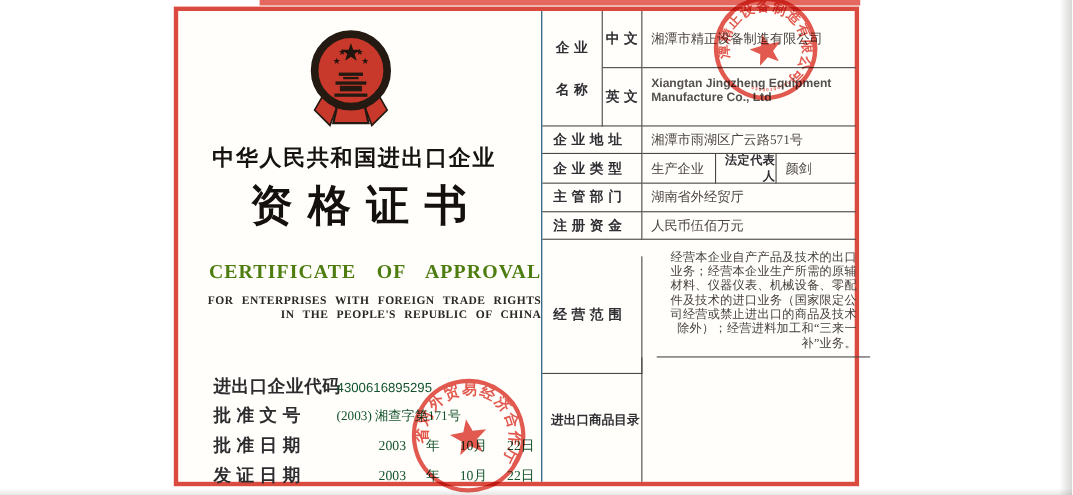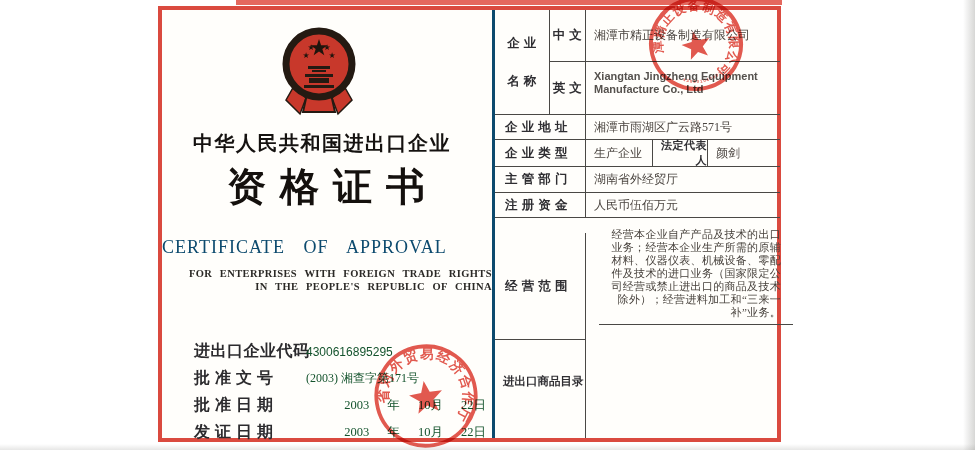--- a/index.html
+++ b/index.html
@@ -14,34 +14,34 @@
   .cert{position:absolute;left:158px;top:6px;width:623px;height:436px;box-sizing:border-box;
         border:4px solid #da4a3f;background:#fffefb;}
 
   
   .lp{position:absolute;left:0;top:0;width:330px;height:428px;}
   .emblem{position:absolute;left:118px;top:12px;width:78px;height:102px;}
   .t1{position:absolute;top:120px;left:0;width:100%;text-align:center;font-size:20px;font-weight:700;
       letter-spacing:1.5px;color:#151210;transform:translateX(-5px);white-space:nowrap;}
   .t2{position:absolute;top:150px;left:0;width:100%;text-align:center;font-size:39px;font-weight:700;
       letter-spacing:14px;text-indent:12px;color:#14100d;white-space:nowrap;}
-  .e1{position:absolute;top:227px;left:0;width:100%;text-align:left;font-size:18px;font-weight:400;
-      word-spacing:13px;letter-spacing:1px;color:#0c4a6e;white-space:nowrap;}
+  .e1{position:absolute;top:227px;left:0;width:100%;text-align:right;font-size:18px;font-weight:700;
+      word-spacing:13px;letter-spacing:1px;color:#4d7c0f;white-space:nowrap;}
   .e2{position:absolute;top:257px;left:0;width:100%;text-align:right;font-size:10.5px;font-weight:700;
       letter-spacing:.4px;word-spacing:4.5px;line-height:13px;color:#2b2926;}
   .flds{position:absolute;left:32px;top:328px;width:292px;}
   .frow{display:flex;align-items:center;height:27px;}
   .flabel{width:104px;font-size:16px;font-weight:600;letter-spacing:.5px;color:#2c2b2e;white-space:nowrap;}
   .fval{margin-left:8px;font-weight:400;font-size:12px;color:#14532d;
         font-family:"Liberation Sans","DejaVu Sans",sans-serif;white-space:nowrap;}
   .fval.cn{font-family:"Liberation Serif","DejaVu Serif",serif;font-size:12px;}
   .fval.date{margin-left:64px;word-spacing:15px;font-size:12.5px;}
 
   
-  .rp{position:absolute;left:330px;top:0;width:285px;height:428px;border-left:3px solid #0c4a6e;}
+  .rp{position:absolute;left:330px;top:0;width:285px;height:428px;border-left:1px solid #0c4a6e;}
   .cell{position:absolute;box-sizing:border-box;border-color:#4a4845;color:#34302c;}
   .bb{border-bottom:1px solid #4a4845;}
   .br{border-right:1px solid #4a4845;}
   .lbl{font-size:12.5px;font-weight:700;color:#2f2e32;letter-spacing:.5px;}
   .val{font-size:12px;color:#4b4540;}
   .vcenter{display:flex;align-items:center;}
   .hcenter{justify-content:center;text-align:right;}
   .c-name-group{left:0;top:0;width:55px;height:105px;display:flex;flex-direction:column;
         justify-content:space-around;align-items:center;padding:14px 0;}
   .c-cn-label{left:55px;top:0;width:36px;height:52px;}

